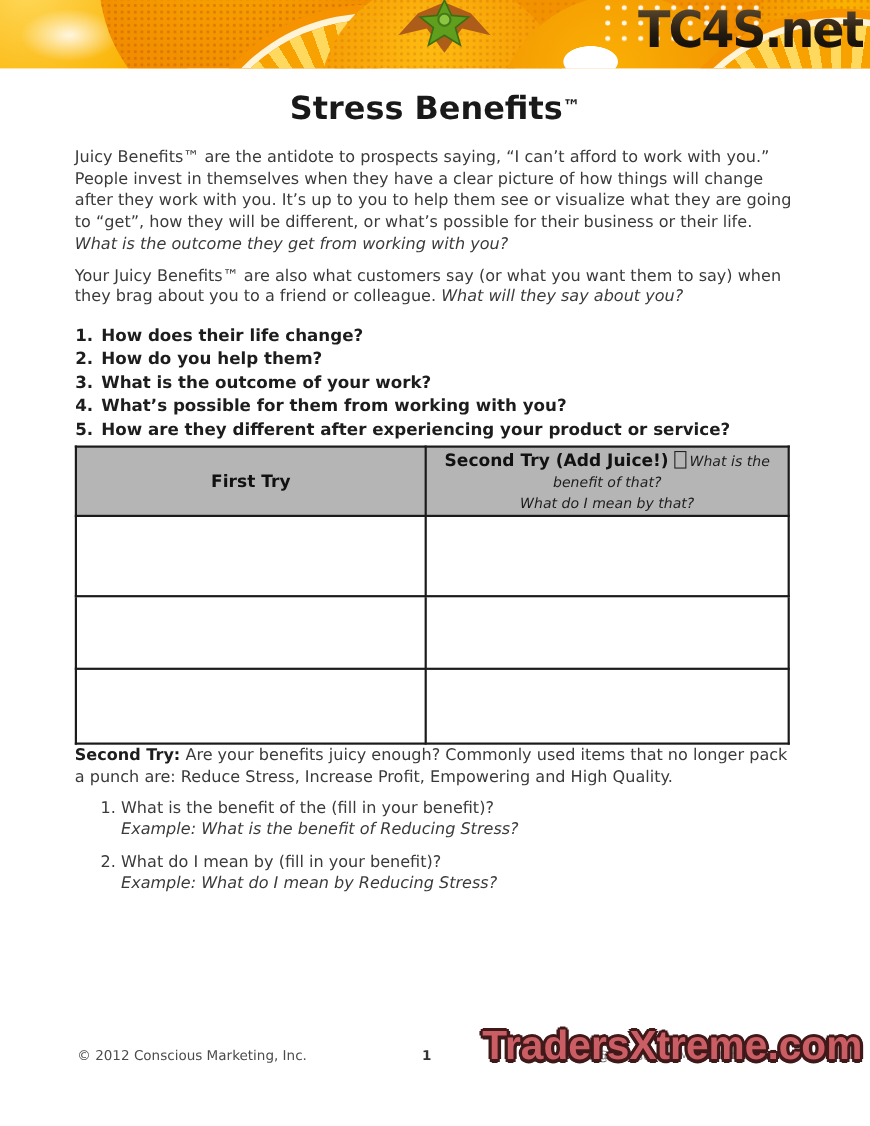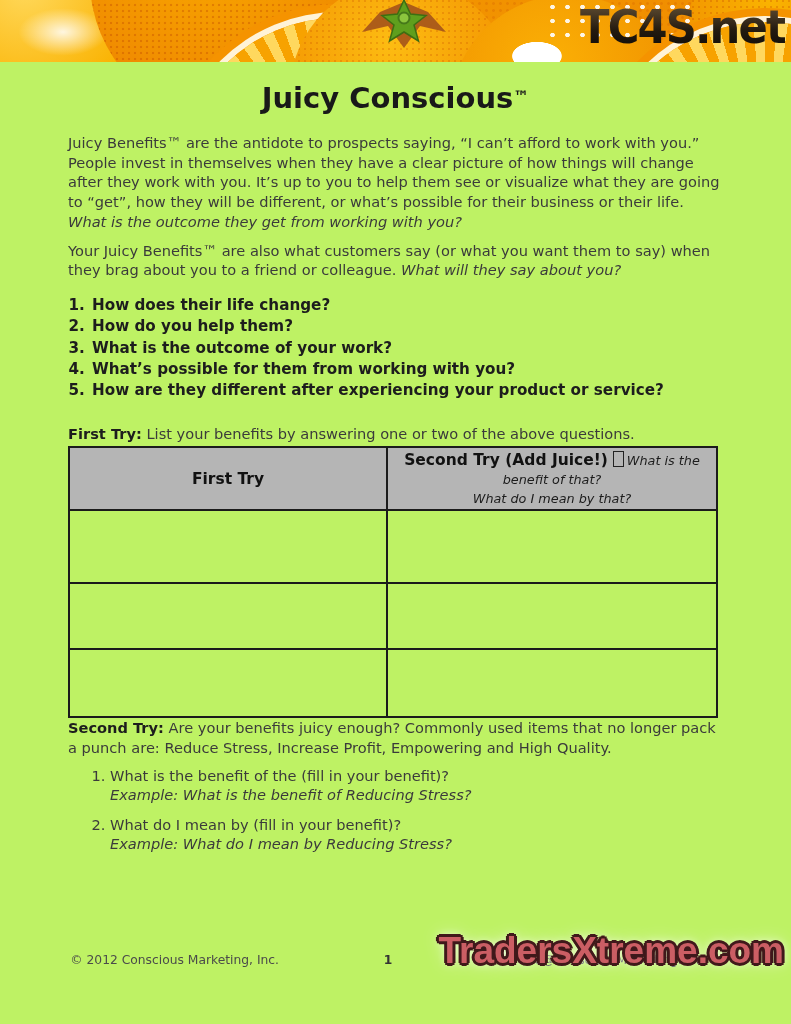--- a/index.html
+++ b/index.html
@@ -1,18 +1,18 @@
 <!DOCTYPE html>
 <html><head>
 <meta charset="utf-8">
 <style>
   html,body{margin:0;padding:0;background:#e8e8e8;}
   .page{
     position:relative;width:791px;height:1024px;margin:0 auto;
-    background:#bef264;overflow:hidden;
+    background:#ffffff;overflow:hidden;
     font-family:"DejaVu Sans","Liberation Sans",sans-serif;
     color:#3b3b3b;
   }
 
   
   .banner{position:absolute;top:0;left:0;width:791px;height:62px;overflow:hidden;
     background:linear-gradient(100deg,#f8ab00 0%,#f39500 45%,#ef8c00 100%);}
   .banner .dots{position:absolute;inset:0;
     background-image:radial-gradient(rgba(205,85,0,.45) 1.1px,transparent 1.7px);
     background-size:7px 7px;opacity:.55;}
@@ -132,37 +132,36 @@
     <div class="star-wrap">
       <svg width="92" height="52" viewBox="0 0 92 52">
         <path d="M46 4 L70 14 L88 34 L62 28 L46 50 L30 28 L4 34 L22 14 Z" fill="#a9581a" opacity="0.95"></path>
         <path d="M46 2 L52.5 16 L68 17.5 L56 27 L60.5 43 L46 34 L31.5 43 L36 27 L24 17.5 L39.5 16 Z" fill="#5f9f1d" stroke="#3d6e12" stroke-width="1.5"></path>
         <circle cx="46" cy="20" r="5.5" fill="#8cc63e" stroke="#46791a" stroke-width="2"></circle>
       </svg>
     </div>
     <div class="tc4s">TC4S.net</div>
   </div>
 
-  <h1 class="title"><span>Juicy Conscious</span><span class="tm">™</span></h1>
+  <h1 class="title"><span>Stress Benefits</span><span class="tm">™</span></h1>
 
   <div class="content">
 
     <p class="body-p p1"><span>Juicy Benefits™ are the antidote to prospects saying, “I can’t afford to work with you.” People invest in themselves when they have a clear picture of how things will change after they work with you. It’s up to you to help them see or visualize what they are going to “get”, how they will be different, or what’s possible for their business or their life.  </span><span class="italic">What is the outcome they get from working with you?</span></p>
 
     <p class="body-p p2"><span>Your Juicy Benefits™ are also what customers say (or what you want them to say) when they brag about you to a friend or colleague. </span><span class="italic">What will they say about you?</span></p>
 
     <ol class="questions">
       <li>How does their life change?</li>
       <li>How do you help them?</li>
       <li>What is the outcome of your work?</li>
       <li>What’s possible for them from working with you?</li>
       <li>How are they different after experiencing your product or service?</li>
     </ol>
 
-    <div class="first-try-line"><span class="bold-label">First Try:</span><span> List your benefits by answering one or two of the above questions.</span></div>
 
     <table class="benefits">
       <tbody>
           <tr class="hdr">
         <td class="th col1 hdr-col1">First Try</td>
         <td class="th">
           <span class="hdr-col2-bold">Second Try (Add Juice!)</span><span class="tofu"></span><span class="hdr-col2-it">What is the benefit of that?</span><br>
           <span class="hdr-col2-it">What do I mean by that?</span>
         </td>
       </tr>

